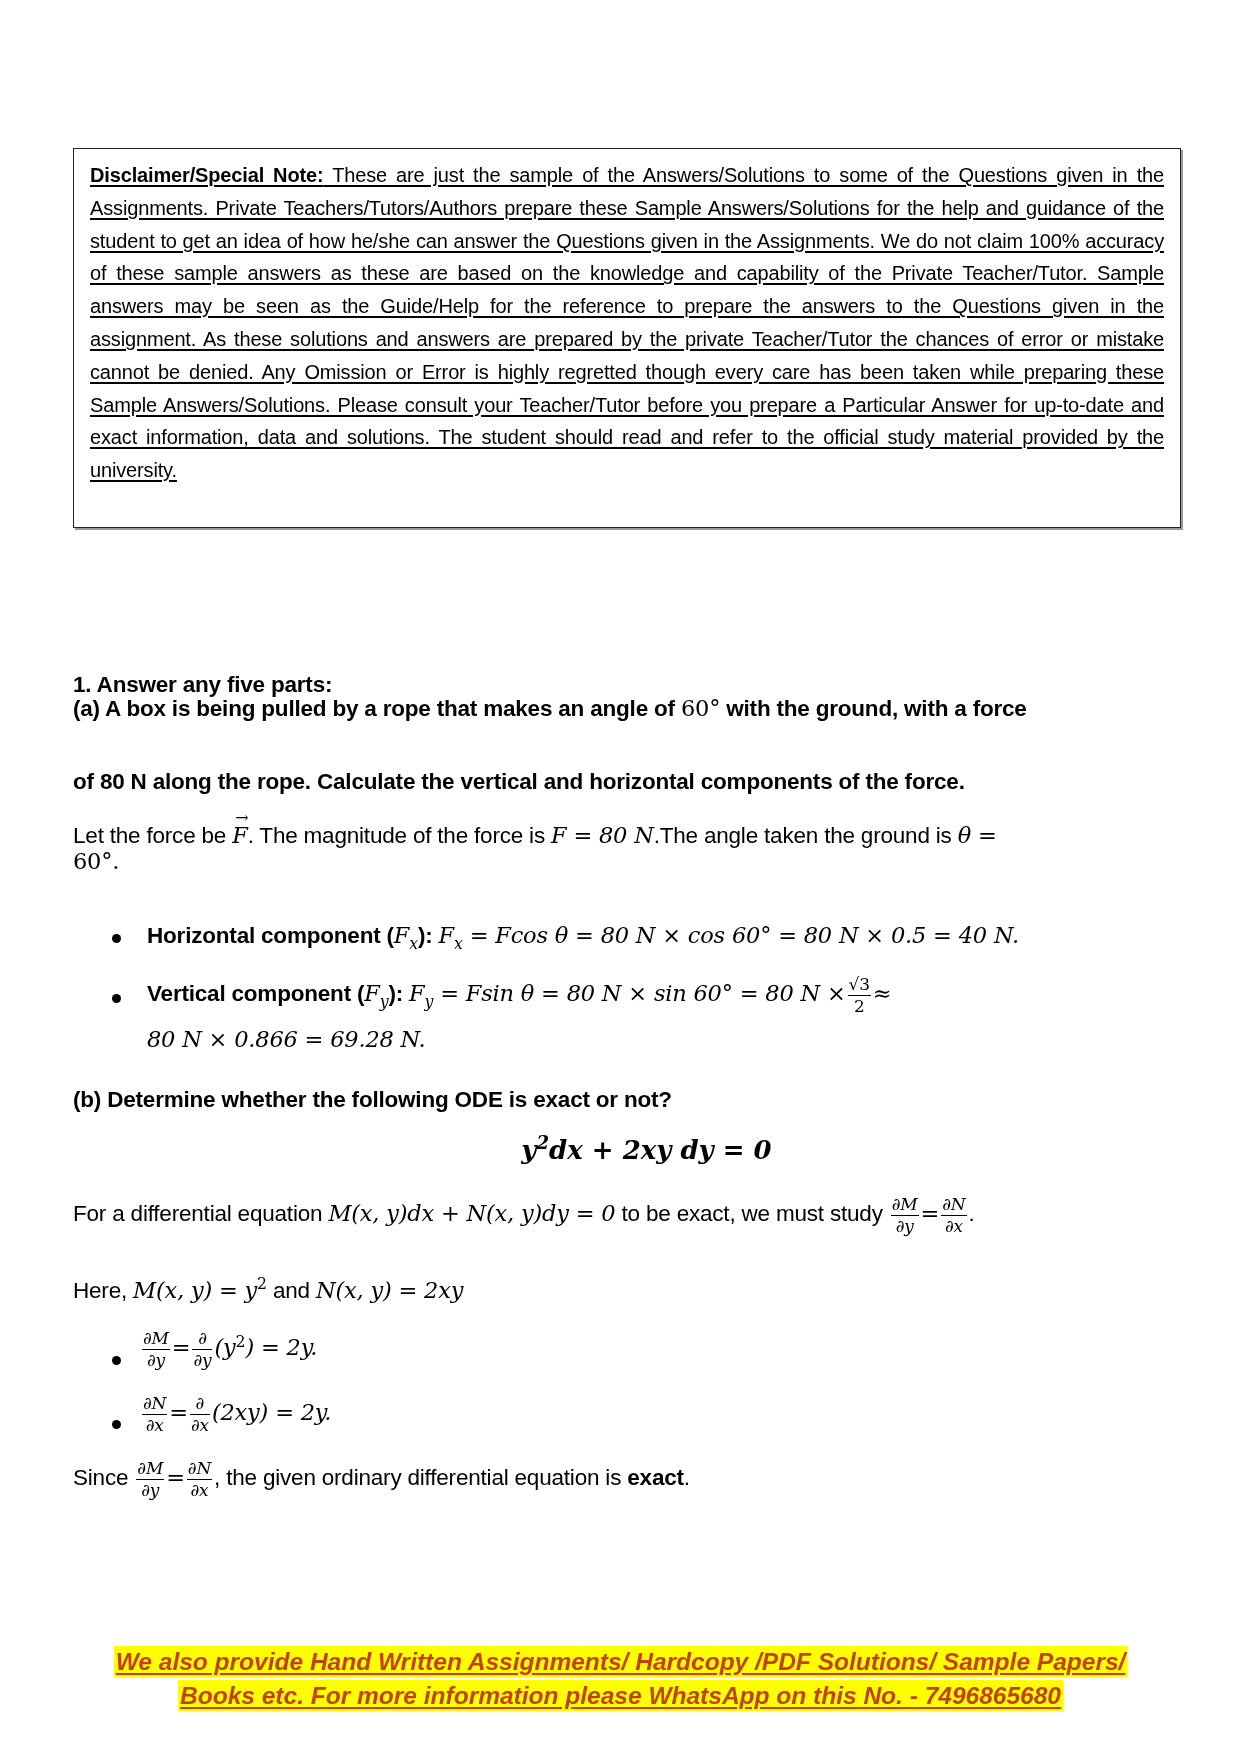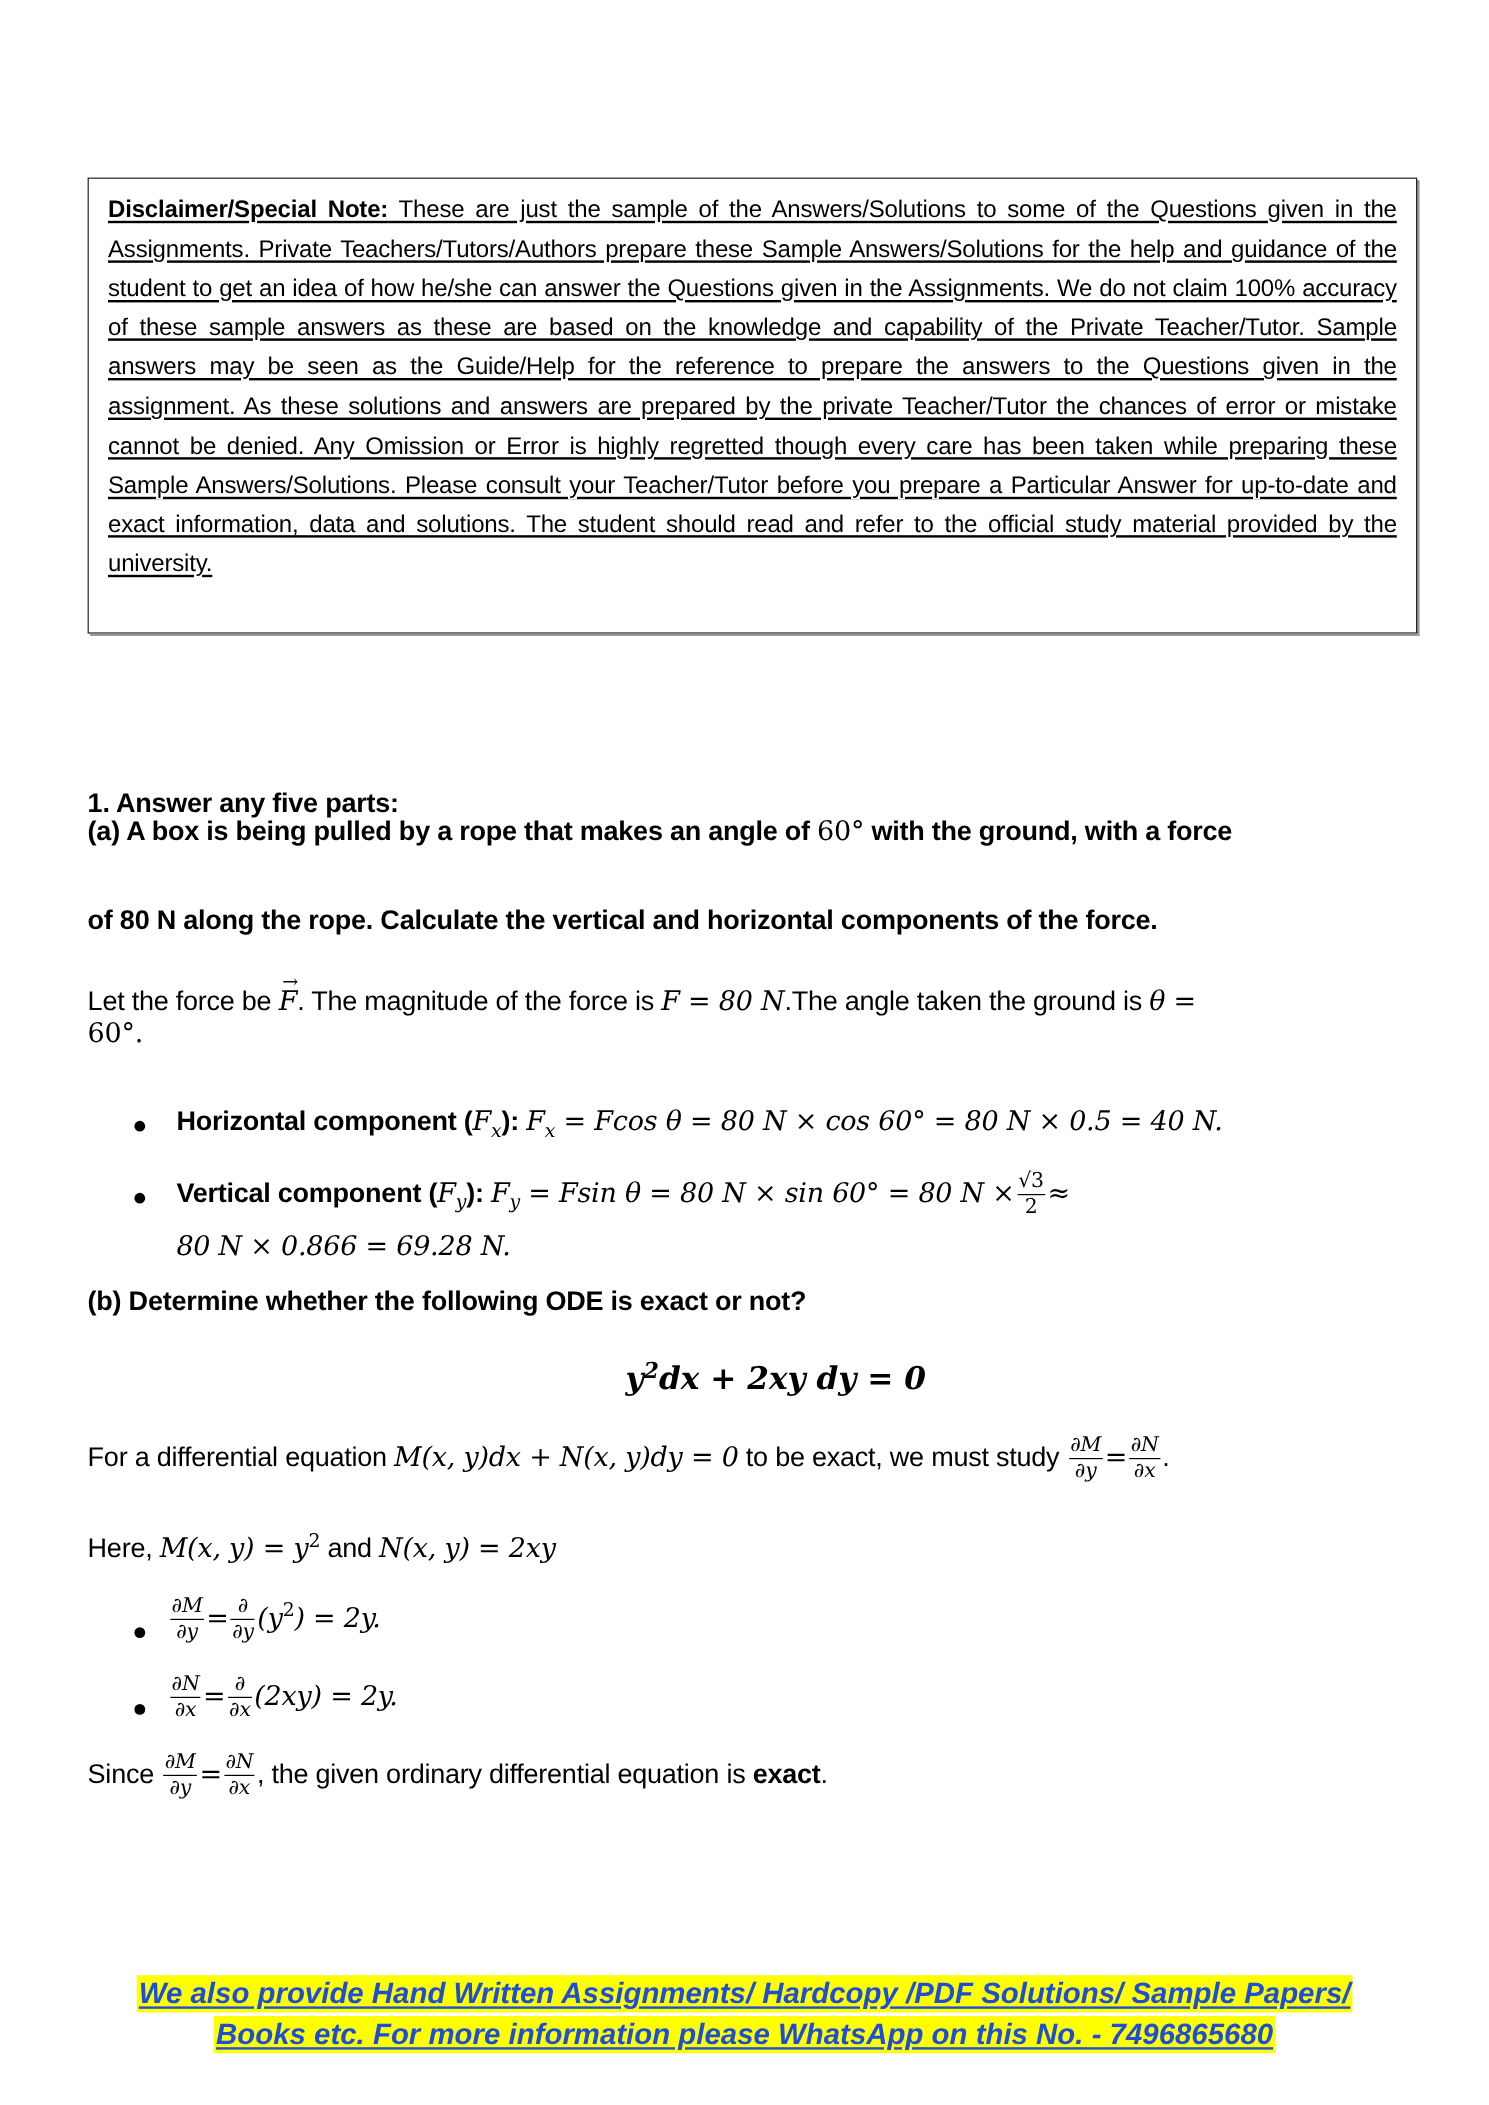--- a/index.html
+++ b/index.html
@@ -12,32 +12,32 @@
   .disclaimer-text {
     position: absolute; left: 16px; top: 10px; width: 1074px;
     font-family: "Liberation Sans Narrow", "Liberation Sans", sans-serif;
     font-size: 20px; line-height: 32.8px; text-align: justify;
     text-decoration: underline; text-underline-offset: 3px; letter-spacing: -0.15px;
   }
   .disclaimer-text b { font-weight: bold; }
   .math { font-family: "DejaVu Serif", "Liberation Serif", serif; font-style: italic; }
   .mathu { font-family: "DejaVu Serif", "Liberation Serif", serif; font-style: normal; }
   .body-text { font-size: 22.5px; letter-spacing: -0.2px; }
-  .bold { font-weight: bold; }
+  .bold { font-weight: bold; margin-top: 15px; }
   .line { position: absolute; left: 73px; white-space: nowrap; }
   .bullet-dot { position: absolute; width: 9px; height: 9px; border-radius: 50%; background: #000; }
   .frac { display: inline-block; vertical-align: middle; text-align: center; margin: 0 2px; line-height: 1; }
   .frac .num, .frac .den { display: block; font-size: 17px; padding: 0 1px; }
   .frac .num { border-bottom: 1.3px solid #000; padding-bottom: 2px; }
   .frac .den { padding-top: 2px; }
   sub, sup { font-size: 70%; }
   .centered-eq { position: absolute; left: 0; width: 1241px; text-align: center; font-size: 26px; font-weight: bold; }
   .footer {
     position: absolute; left: 0; width: 1241px; text-align: center;
-    font-style: italic; font-weight: bold; font-size: 24.5px; color: #1d4ed8;
+    font-style: italic; font-weight: bold; font-size: 24.5px; color: #c2410c;
     font-family: "Liberation Sans Narrow", "Liberation Sans", sans-serif;
   }
   .footer span { background: #ffff00; text-decoration: underline; text-underline-offset: 3px; padding: 2px 2px; }
 </style>
 </head>
 <body>
 
 <div class="disclaimer-box">
   <div class="disclaimer-text"><b>Disclaimer/Special Note:</b><span> These are just the sample of the Answers/Solutions to some of the Questions given in the Assignments. Private Teachers/Tutors/Authors prepare these Sample Answers/Solutions for the help and guidance of the student to get an idea of how he/she can answer the Questions given in the Assignments. We do not claim 100% accuracy of these sample answers as these are based on the knowledge and capability of the Private Teacher/Tutor. Sample answers may be seen as the Guide/Help for the reference to prepare the answers to the Questions given in the assignment. As these solutions and answers are prepared by the private Teacher/Tutor the chances of error or mistake cannot be denied. Any Omission or Error is highly regretted though every care has been taken while preparing these Sample Answers/Solutions. Please consult your Teacher/Tutor before you prepare a Particular Answer for up-to-date and exact information, data and solutions. The student should read and refer to the official study material provided by the university.</span></div>
 </div>

